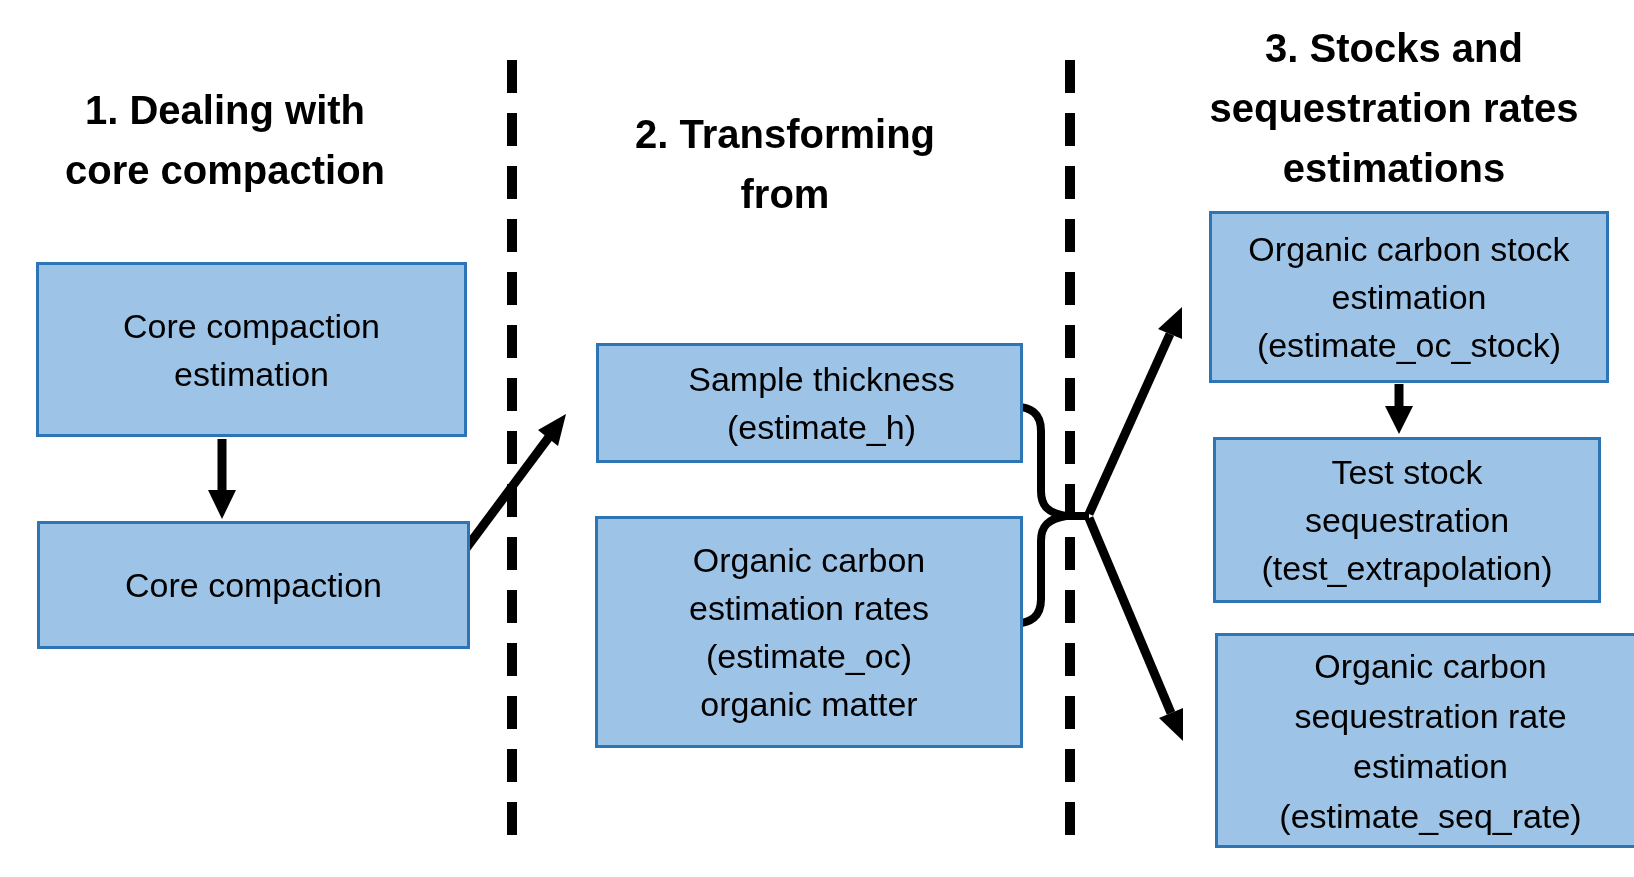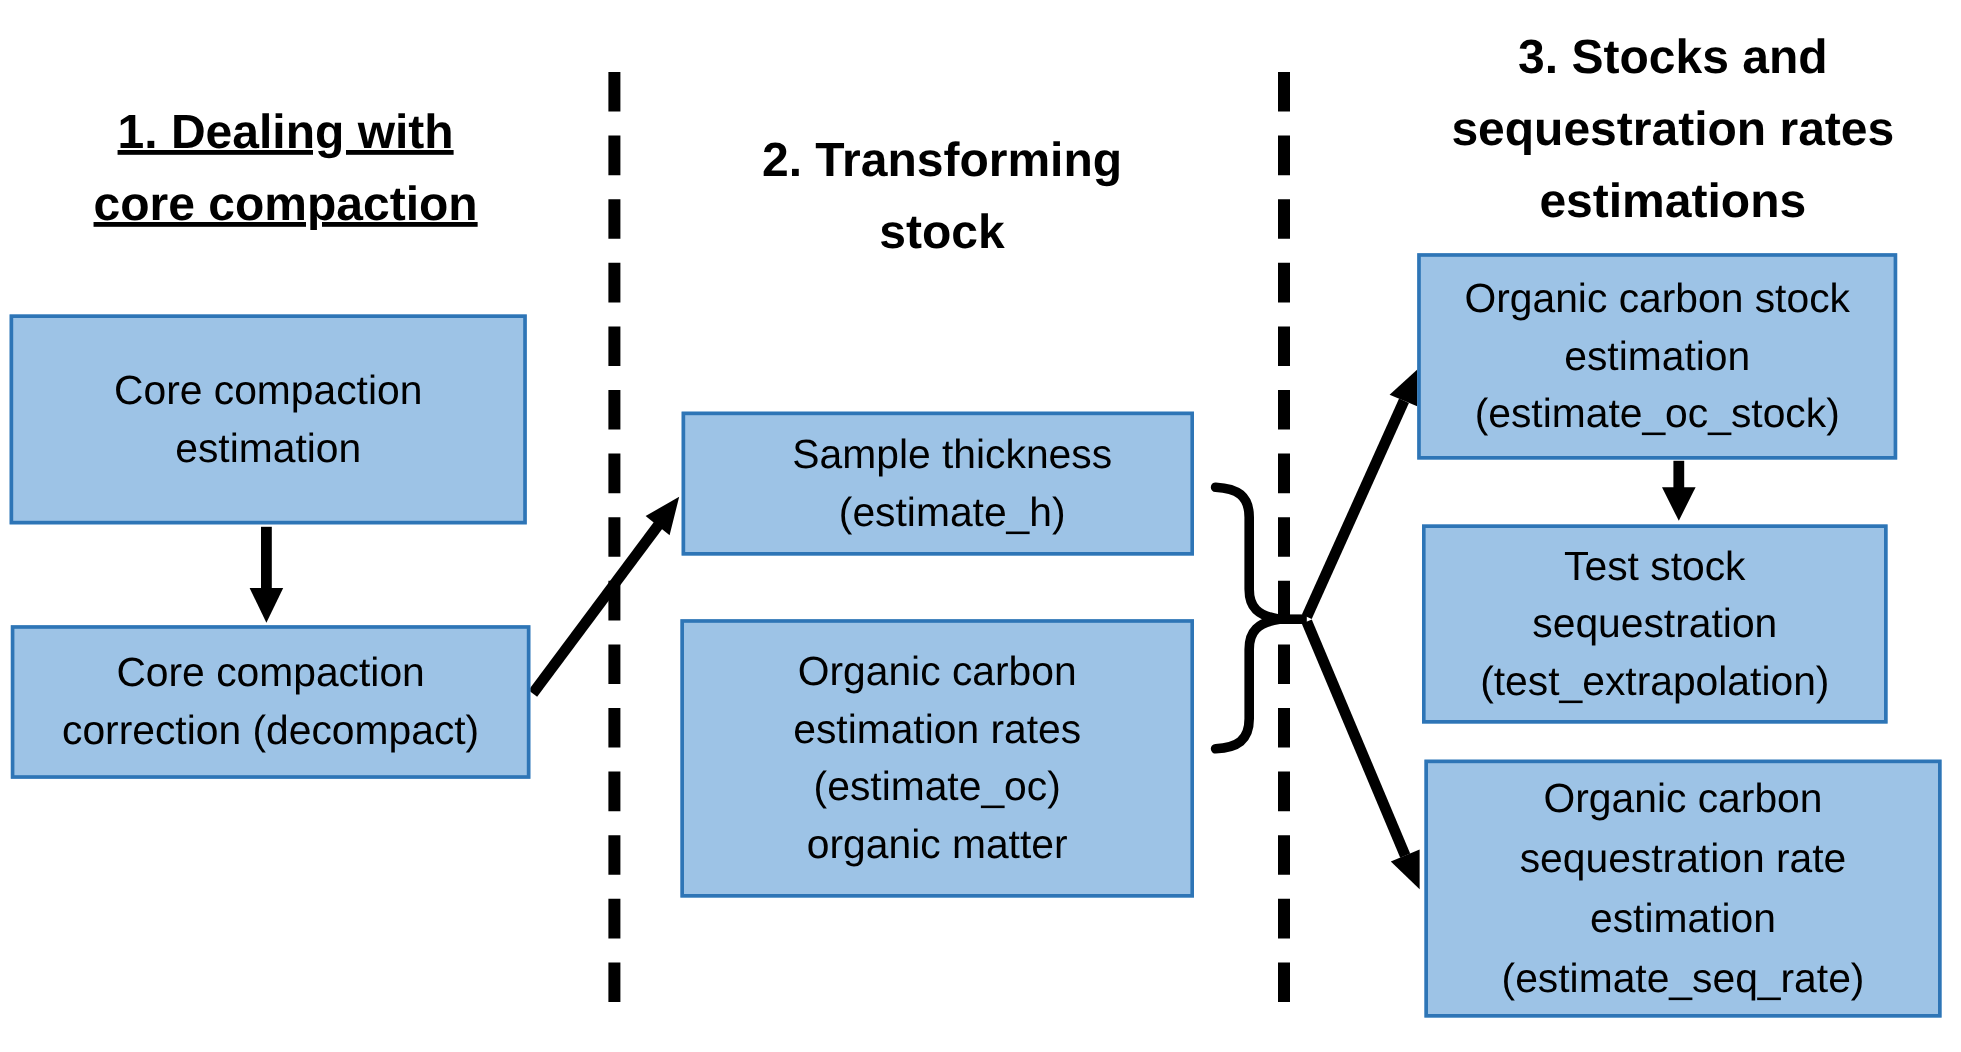--- a/index.html
+++ b/index.html
@@ -32,36 +32,37 @@
   svg.overlay .fillhead { fill: var(--line); stroke: none; }
 
   .section-title {
     position: absolute;
     text-align: center;
     font-weight: bold;
     font-size: 40px;
     line-height: 60px;
     color: var(--text);
   }
-  .section-title.s1 { left: 18px;    top: 80px;  width: 440px; text-decoration: underline; }
+  .section-title.s1 { left: 5px;    top: 80px;  width: 440px; }
   .section-title.s2 { left: 585px;  top: 104px; width: 400px; }
   .section-title.s3 { left: 1134px; top: 18px;  width: 520px; }
 
   .node {
     position: absolute;
     background: var(--box_fill);
     border: 3px solid var(--box_border);
     display: flex;
     flex-direction: column;
     align-items: center;
     justify-content: center;
     text-align: center;
     font-size: 34px;
     line-height: 48px;
     color: var(--text);
+    margin-left: 28px;
   }
   .node.b1 { left: 8px;    top: 262px; width: 431px; height: 175px; }
   .node.b2 { left: 9px;    top: 521px; width: 433px; height: 128px; }
   .node.b3 { left: 568px;  top: 343px; width: 427px; height: 120px; padding-left: 24px; }
   .node.b4 { left: 567px;  top: 516px; width: 428px; height: 232px; }
   .node.b5 { left: 1181px; top: 211px; width: 400px; height: 172px; }
   .node.b6 { left: 1185px; top: 437px; width: 388px; height: 166px; }
   .node.b7 { left: 1187px; top: 633px; width: 431px; height: 215px; line-height: 50px; }
 </style>
 </head>
@@ -102,36 +103,35 @@
       <polygon class="fillhead" points="1399,434 1385,406 1413,406"></polygon>
     </g>
   </svg>
 
   <div class="section-title s1">
     <div>1. Dealing with</div>
     <div>core compaction</div>
   </div>
   <div class="section-title s2">
     <div>2. Transforming</div>
-    <div>stock</div>
+    <div>from</div>
   </div>
   <div class="section-title s3">
     <div>3. Stocks and</div>
     <div>sequestration rates</div>
     <div>estimations</div>
   </div>
 
   <div class="node b1">
     <div>Core compaction</div>
     <div>estimation</div>
   </div>
 
   <div class="node b2">
     <div>Core compaction</div>
-    <div>correction (decompact)</div>
   </div>
 
   <div class="node b3">
     <div>Sample thickness</div>
     <div>(estimate_h)</div>
   </div>
 
   <div class="node b4">
     <div>Organic carbon</div>
     <div>estimation rates</div>

